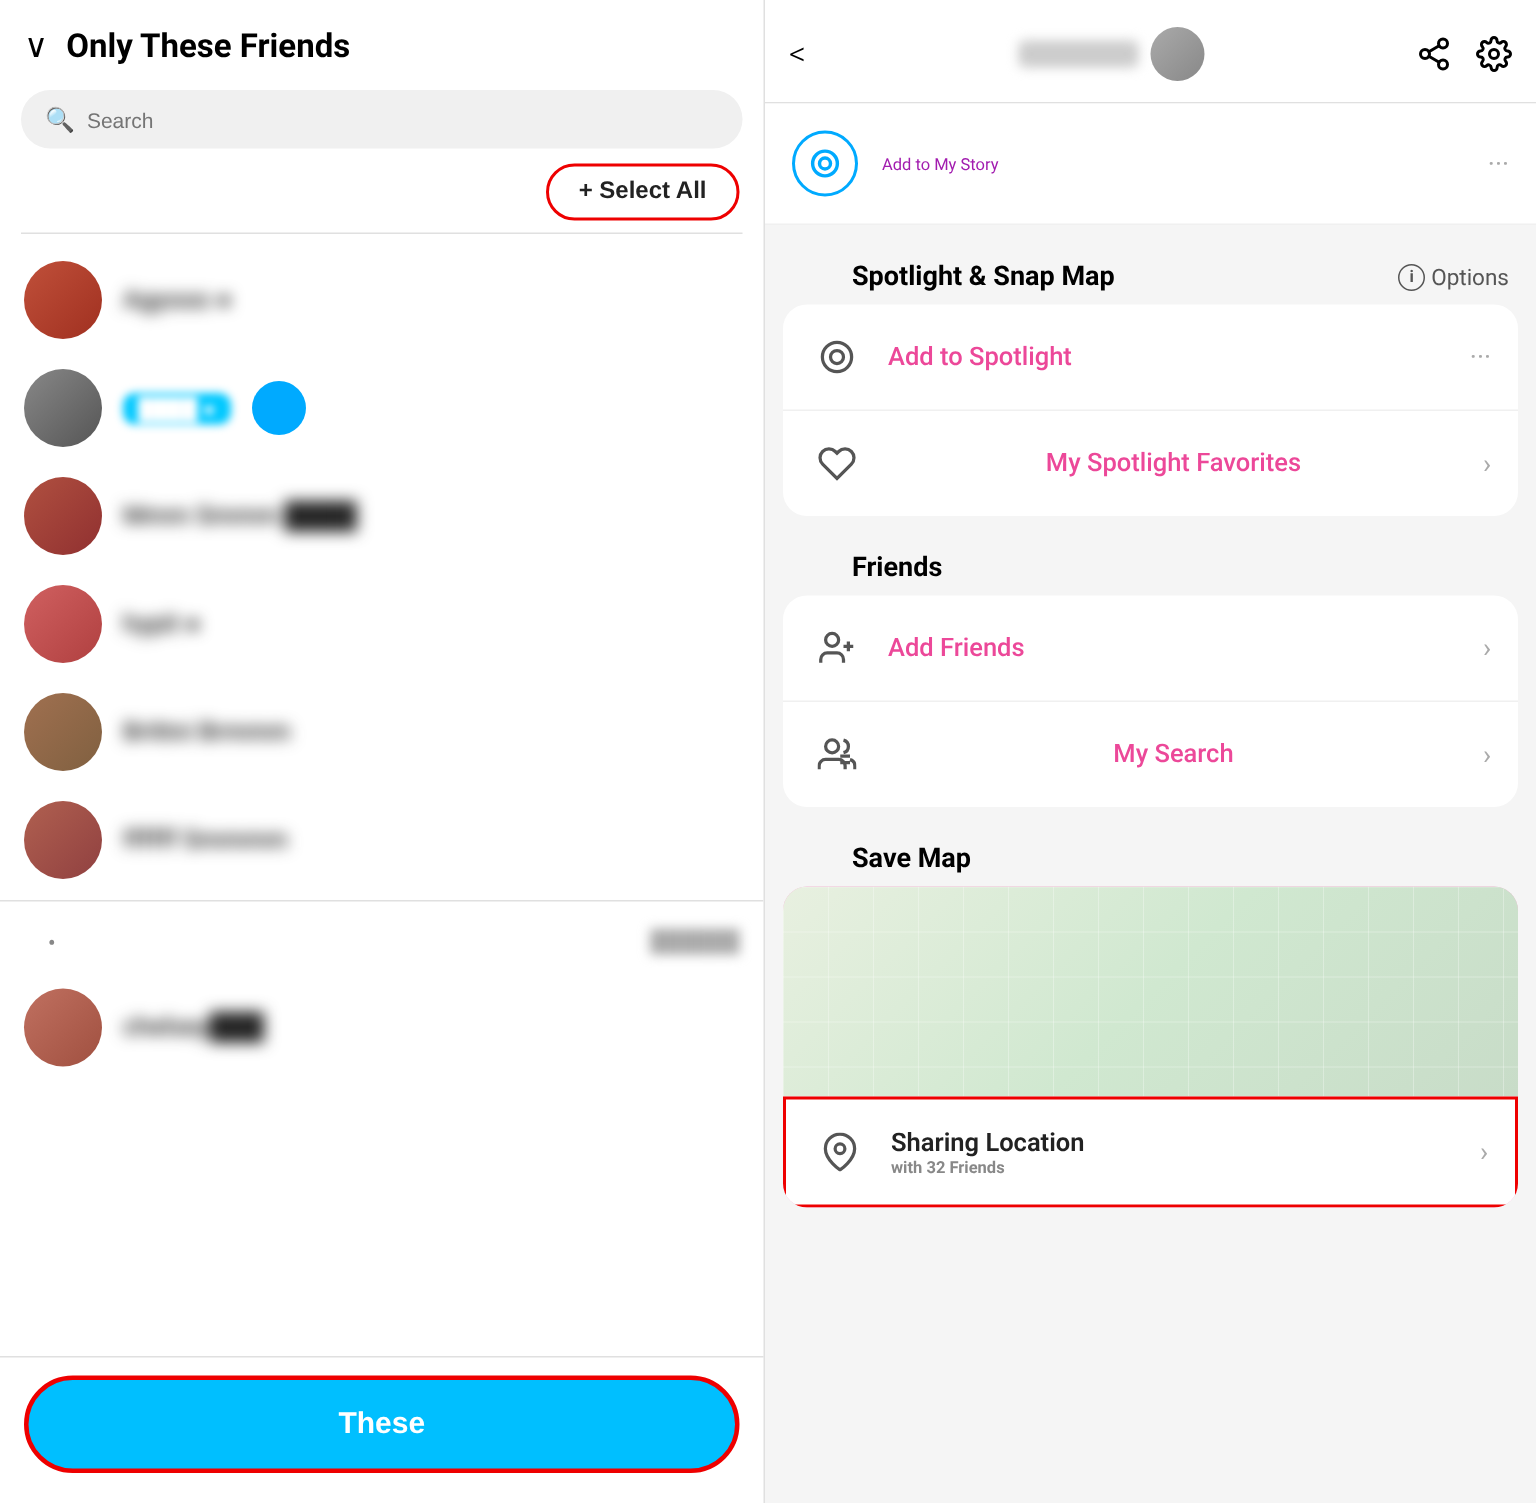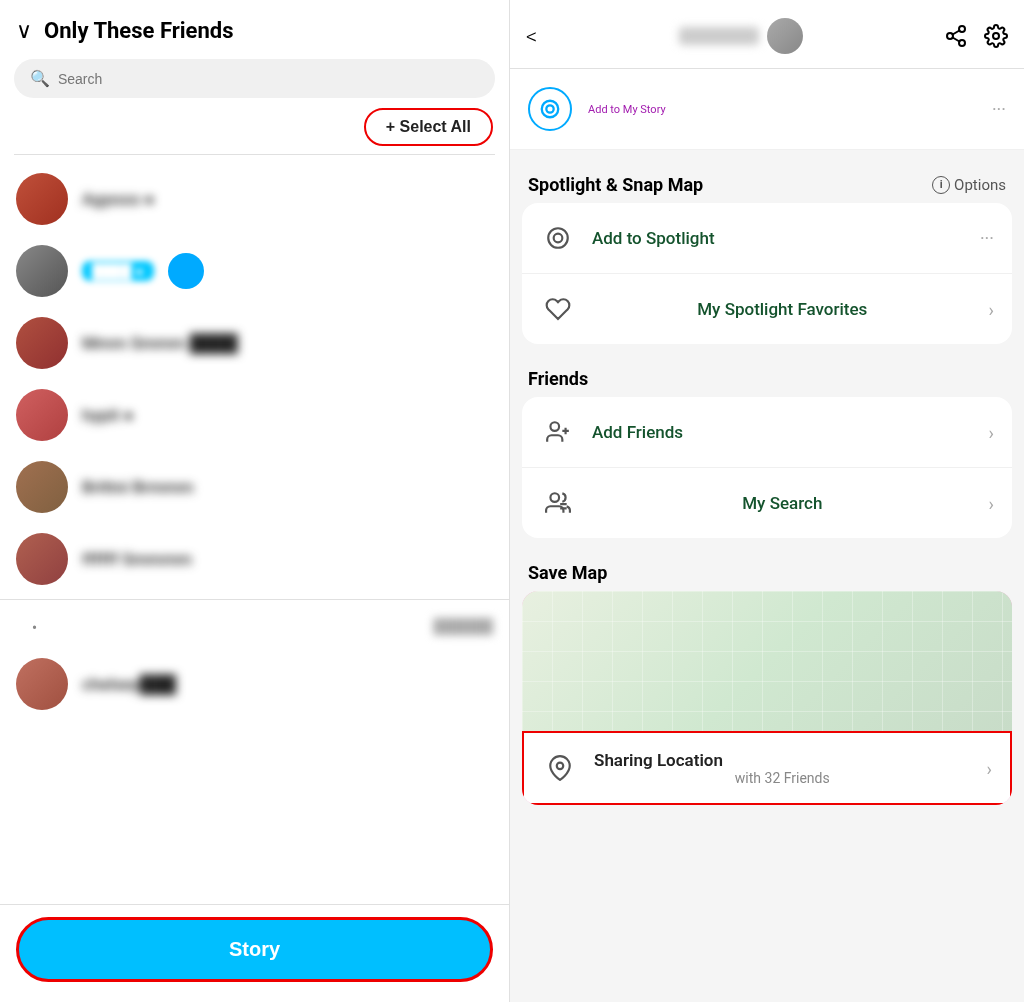--- a/index.html
+++ b/index.html
@@ -284,20 +284,21 @@
       padding: 16px 18px 8px 18px;
       display: flex;
       align-items: center;
       justify-content: space-between;
     }
 
     .section-title {
       font-size: 18px;
       font-weight: 700;
       color: #000;
+      margin-left: 40px;
     }
 
     .options-btn {
       display: flex;
       align-items: center;
       gap: 4px;
       font-size: 15px;
       color: #555;
       cursor: pointer;
     }
@@ -345,21 +346,21 @@
       justify-content: center;
       font-size: 20px;
       color: #333;
       flex-shrink: 0;
     }
 
     .menu-text {
       flex: 1;
       font-size: 17px;
       font-weight: 500;
-      color: #14532d;
+      color: #ec4899;
     }
 
     .chevron-right {
       color: #aaa;
       font-size: 18px;
     }
 
     .snap-map-card {
       background: #f9a8d4;
       border-radius: 16px;
@@ -413,24 +414,23 @@
       flex: 1;
     }
 
     .location-title {
       font-size: 17px;
       font-weight: 600;
       color: #222;
     }
 
     .location-sub {
-      font-size: 14px;
+      font-size: 11px;
       color: #888;
-      font-weight: 400;
-      text-align: center;
+      font-weight: 700;
     }
   </style>
 </head>
 <body>
 
 <div class="left-panel">
   <div class="left-header">
     <span class="chevron-down">∨</span>
     <span class="left-title">Only These Friends</span>
   </div>
@@ -486,21 +486,21 @@
       <span class="right-text-blurred">██████</span>
     </div>
 
     <div class="friend-item">
       <div class="avatar avatar-7"></div>
       <span class="friend-name">chelsey███</span>
     </div>
   </div>
 
   <div class="bottom-section">
-    <button class="save-btn">Story</button>
+    <button class="save-btn">These</button>
   </div>
 </div>
 
 <div class="right-panel">
 
   <div class="right-header">
     <span class="back-btn">&lt;</span>
     <div class="profile-area">
       <div class="profile-name-blurred"></div>
       <div class="profile-avatar-small"></div>

